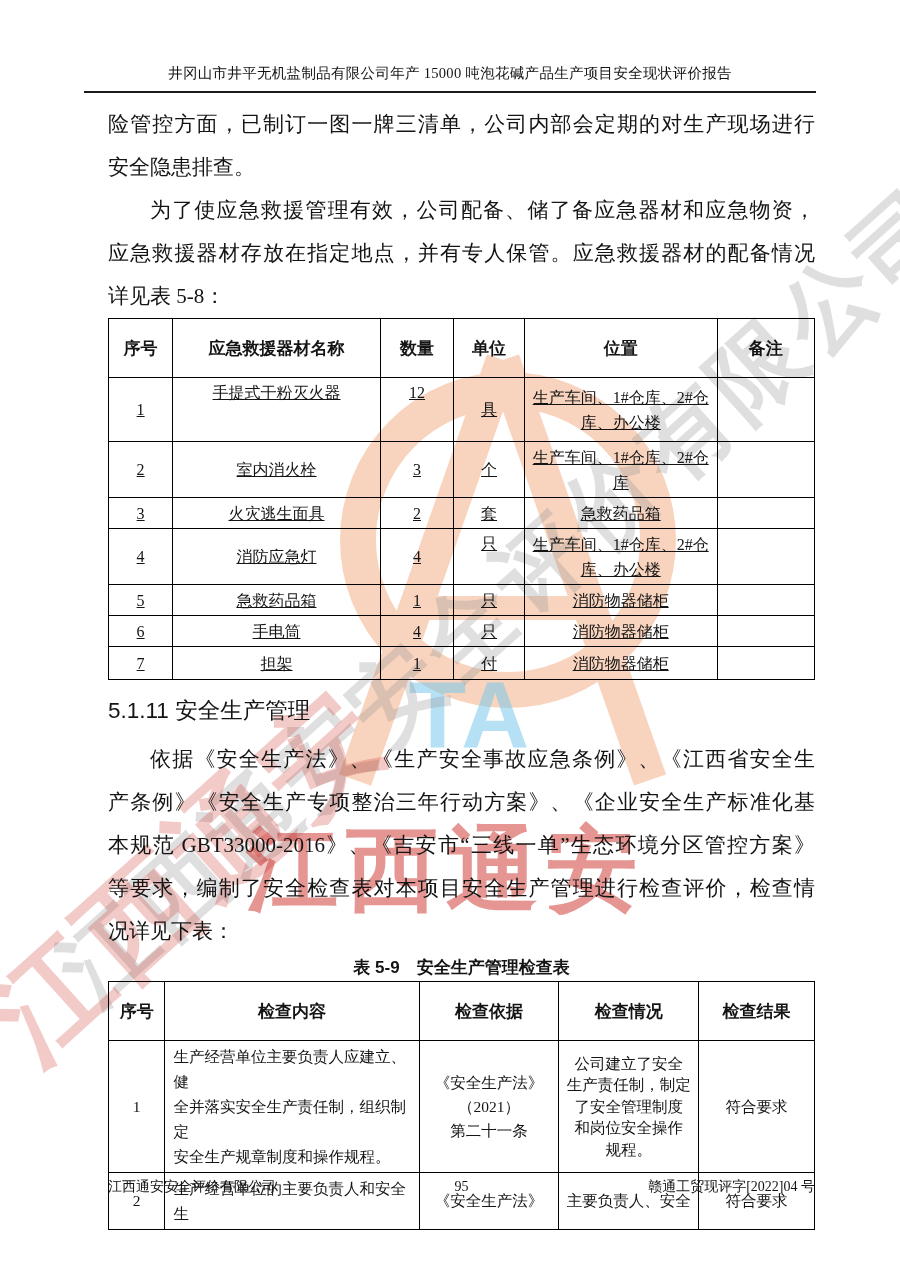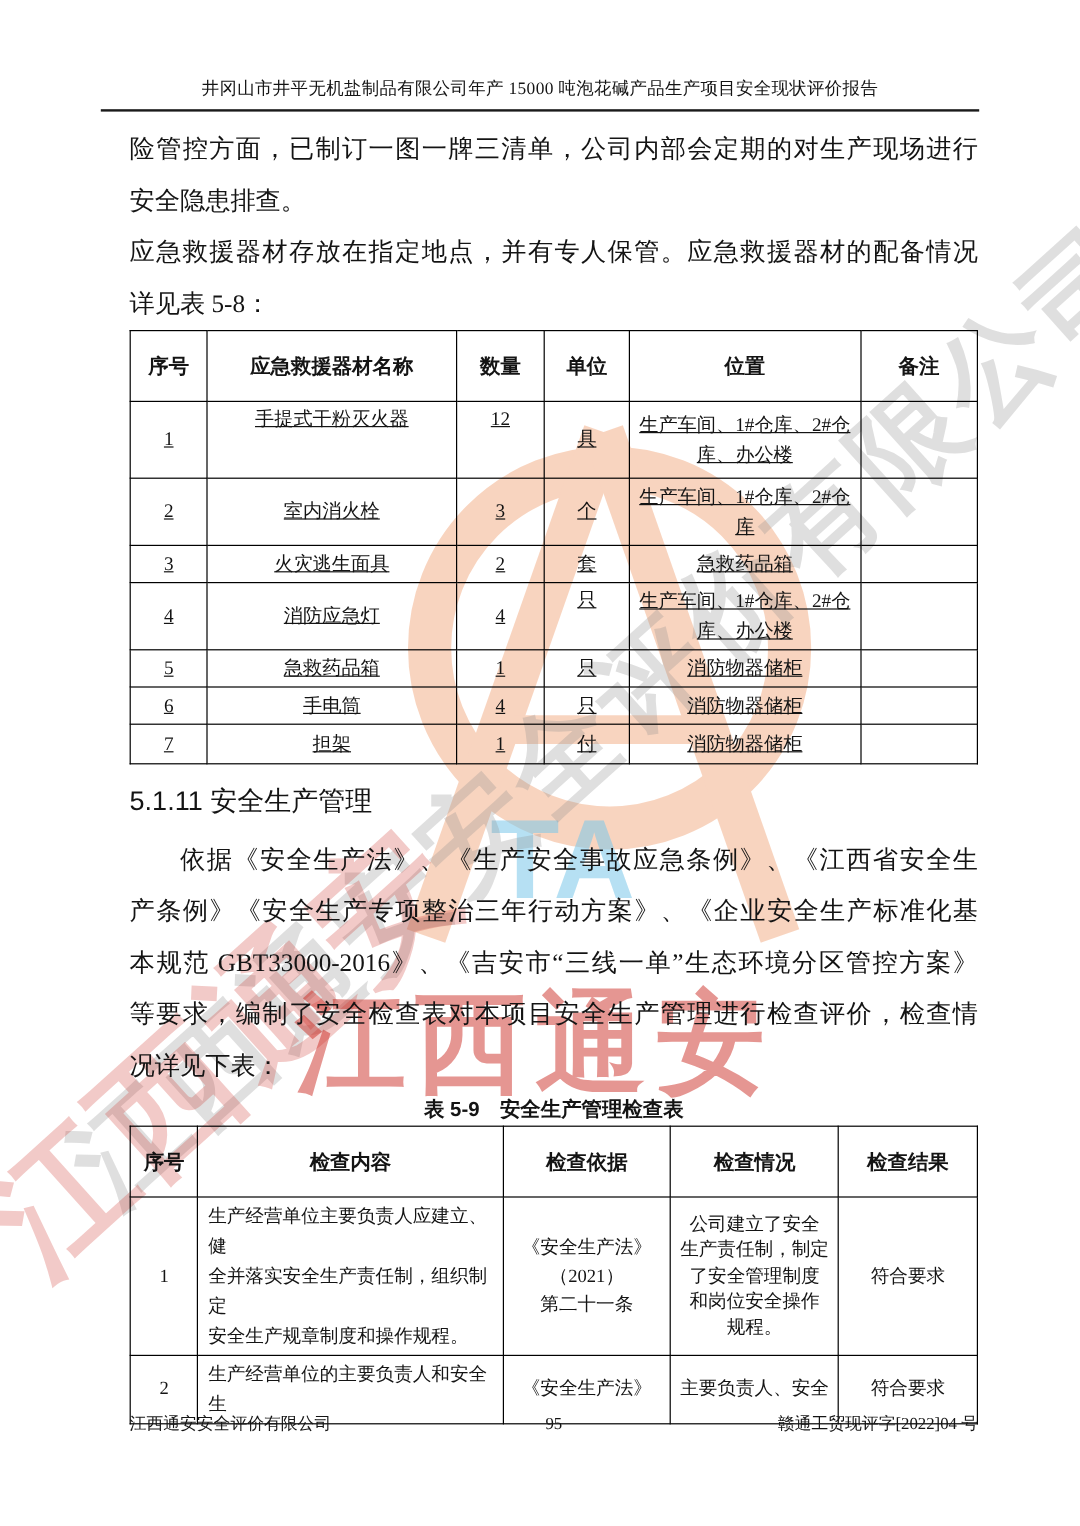--- a/index.html
+++ b/index.html
@@ -76,20 +76,21 @@
 
     <div class="doc-header">
       <div class="t">井冈山市井平无机盐制品有限公司年产 15000 吨泡花碱产品生产项目安全现状评价报告</div>
     </div>
 
     <div class="body-area">
 
       <div class="para para1">
         <div class="pline j">险管控方面，已制订一图一牌三清单，公司内部会定期的对生产现场进行</div>
         <div class="pline s">安全隐患排查。</div>
+        <div class="pline j ind">为了使应急救援管理有效，公司配备、储了备应急器材和应急物资，</div>
         <div class="pline j">应急救援器材存放在指定地点，并有专人保管。应急救援器材的配备情况</div>
         <div class="pline s">详见表 5-8：</div>
       </div>
 
 
       <table class="t58">
         <colgroup>
           <col style="width:9.1%">
             <col style="width:29.4%">
             <col style="width:10.4%">

